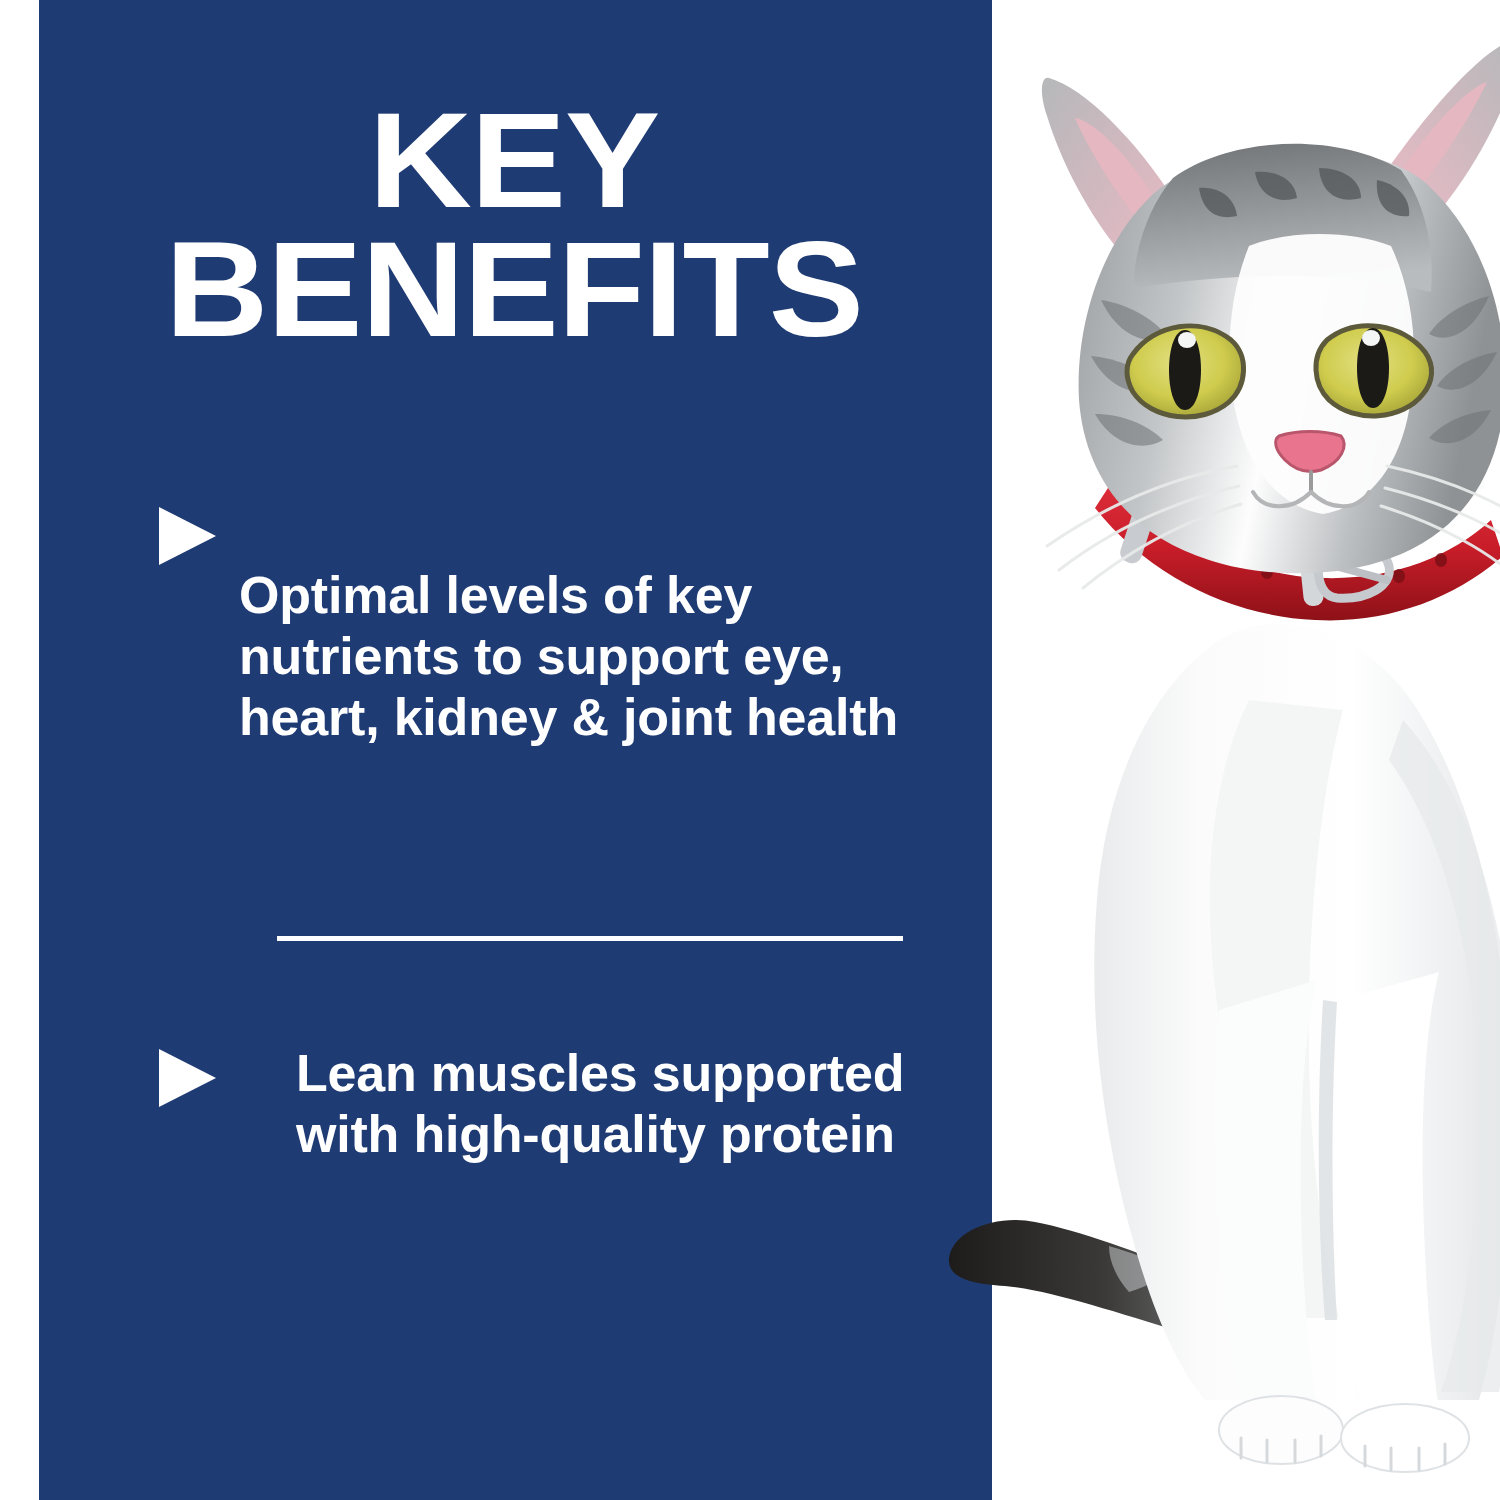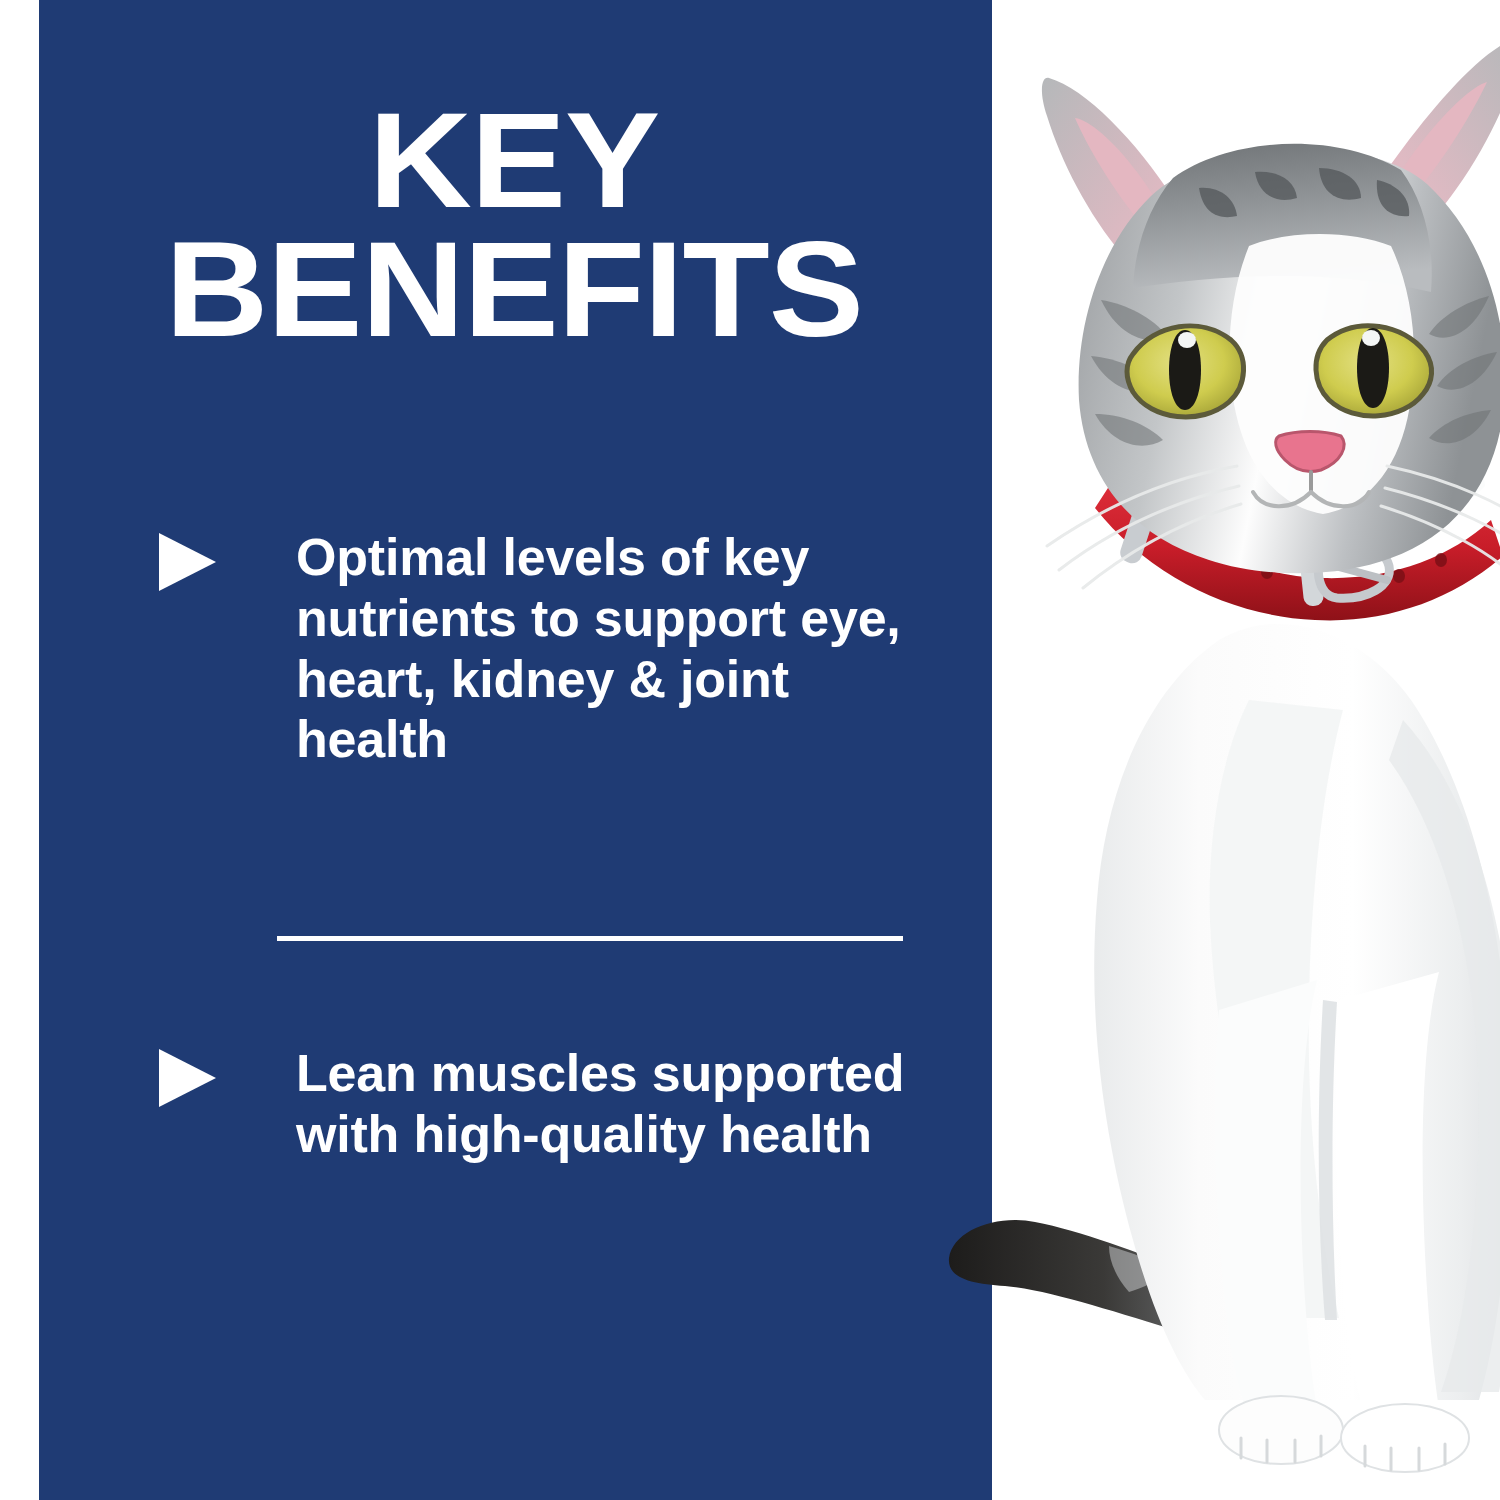--- a/index.html
+++ b/index.html
@@ -47,21 +47,21 @@
   }
   .headline .line1 { display:block; }
   .headline .line2 { display:block; }
 
   
   .bullet {
     position: absolute;
     display: flex;
     align-items: flex-start;
   }
-  .bullet-1 { left: 120px; top: 527px; width: 790px; }
+  .bullet-1 { left: 120px; top: 501px; width: 790px; flex-direction: column; }
   .bullet-2 { left: 120px; top: 1043px; width: 790px; }
 
   .tri {
     width: 0;
     height: 0;
     border-top: 29px solid transparent;
     border-bottom: 29px solid transparent;
     border-left: 57px solid #ffffff;
     flex: 0 0 auto;
     margin-top: 6px;
@@ -118,21 +118,21 @@
 
   <div class="bullet bullet-1">
     <div class="tri"></div>
     <div class="bullet-text">Optimal levels of key nutrients to support eye, heart, kidney &amp; joint health</div>
   </div>
 
   <div class="divider"></div>
 
   <div class="bullet bullet-2">
     <div class="tri"></div>
-    <div class="bullet-text">Lean muscles supported with high-quality health</div>
+    <div class="bullet-text">Lean muscles supported with high-quality protein</div>
   </div>
 
   <div class="photo-area"></div>
 
   <div class="cat-wrap">
     <svg class="cat-svg" viewBox="0 0 620 1500" xmlns="http://www.w3.org/2000/svg">
       <defs>
         <linearGradient id="bodyG" x1="0" y1="0" x2="1" y2="0">
           <stop offset="0%" stop-color="#e9ebec"></stop>
           <stop offset="25%" stop-color="#fbfbfb"></stop>

